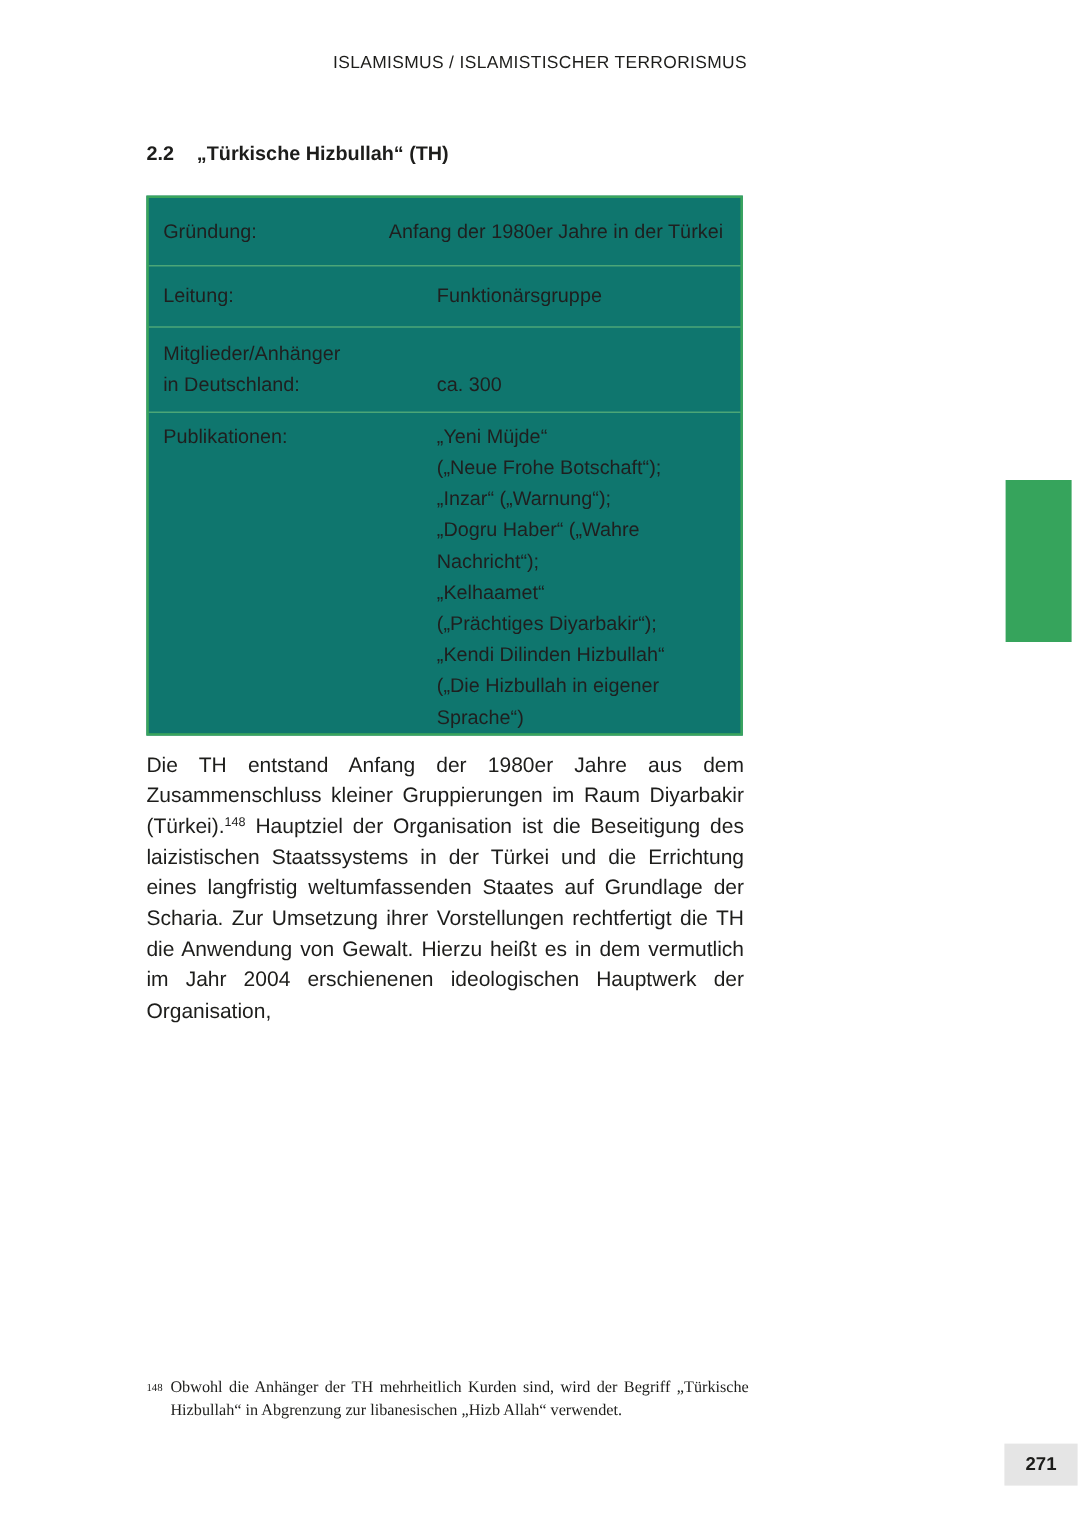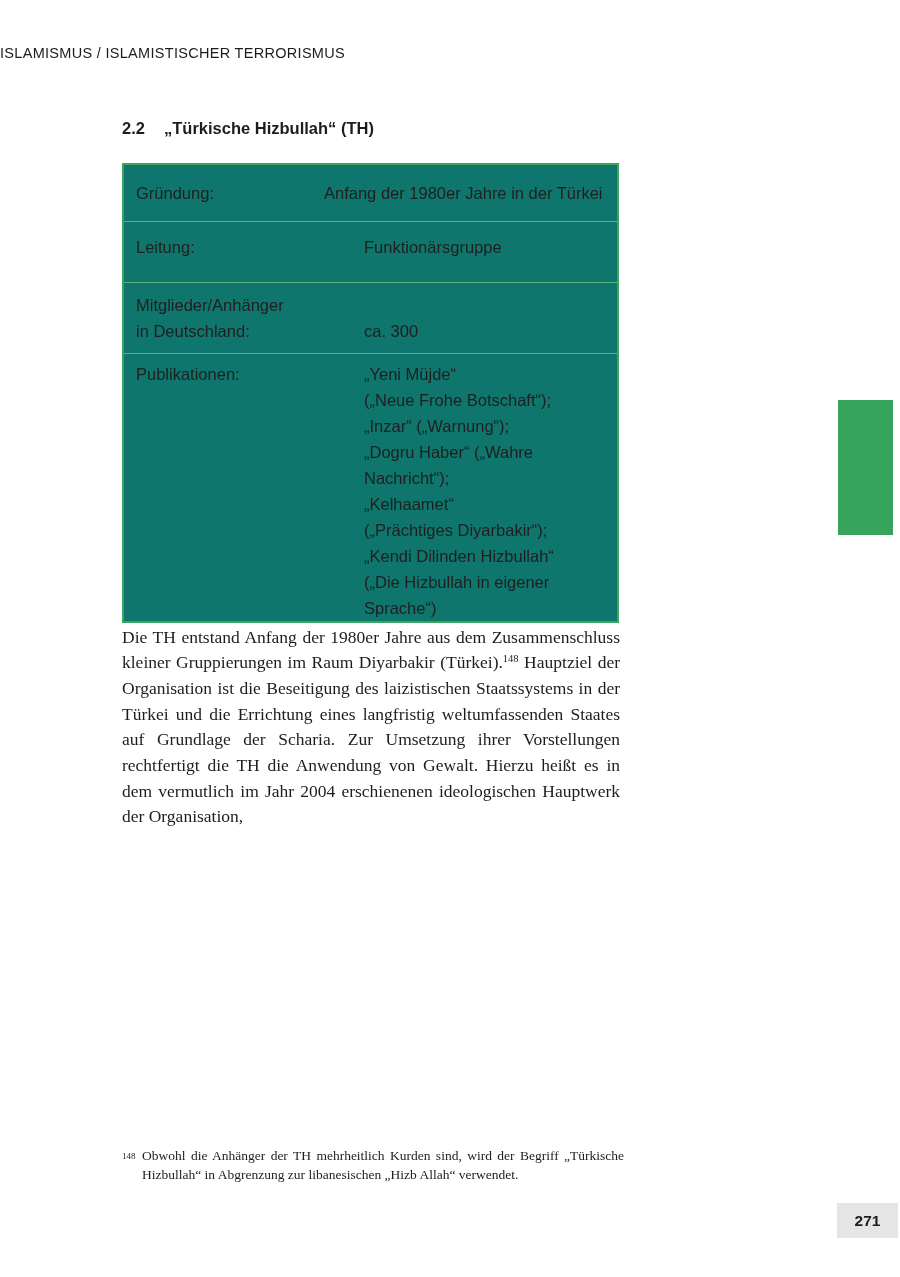--- a/index.html
+++ b/index.html
@@ -13,20 +13,21 @@
     position: relative;
     width: 900px; height: 1277px;
     background: #ffffff;
     overflow: hidden;
   }
 
   
   .running-header {
     position: absolute;
     top: 45px; left: 0; right: 0;
+    text-align: center;
     font-size: 14.5px;
     letter-spacing: 0.3px;
     color: #1d1d1b;
   }
 
   
   .section-heading {
     position: absolute;
     top: 119px; left: 122px;
     font-size: 16.5px;
@@ -53,30 +54,30 @@
   .infobox-row + .infobox-row { border-top: 1px solid #5bb27b; gap: 40px; }
   .infobox-row .label {
     width: 200px;
     flex: 0 0 200px;
     padding-left: 12px;
     box-sizing: border-box;
   }
   .infobox-row .value { flex: 1 1 auto; }
   .row-pad-lg { padding-top: 15px; padding-bottom: 15px; }
   .row-pad-md { padding-top: 12px; padding-bottom: 12px; }
-  .row-pad-sm { padding-top: 9px;  padding-bottom: 9px; margin-top: 10px;  }
+  .row-pad-sm { padding-top: 9px;  padding-bottom: 9px;  }
   .row-pad-xs { padding-top: 7px;  padding-bottom: 0; justify-content: space-between;  }
   .value-bottom { align-self: flex-end; }
 
   
   .body-paragraph {
     position: absolute;
     top: 607px; left: 122px;
     width: 498px;
-    font-family: Liberation Serif, serif;
+    font-family: Liberation Sans, sans-serif;
     font-size: 17.5px;
     line-height: 25.7px;
     text-align: justify;
     text-align-last: left;
     color: #1d1d1b;
   }
   .body-paragraph sup {
     font-size: 10.5px;
     line-height: 0;
     vertical-align: 6px;

